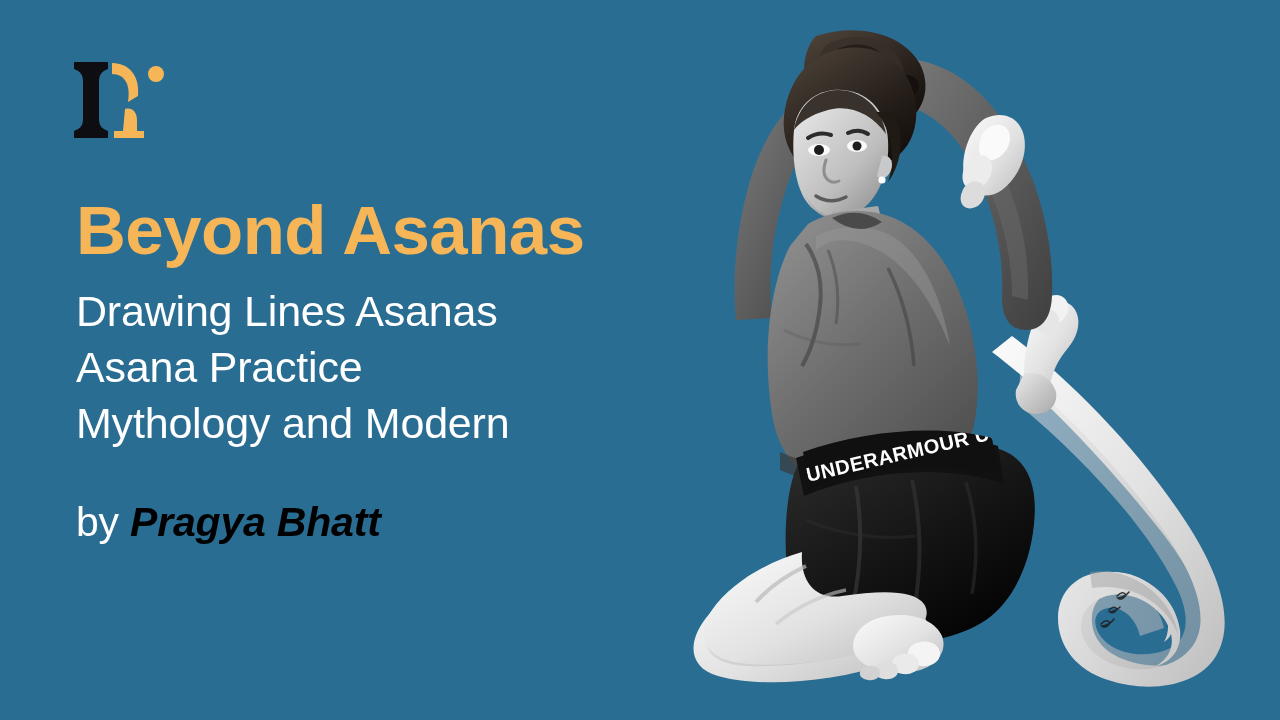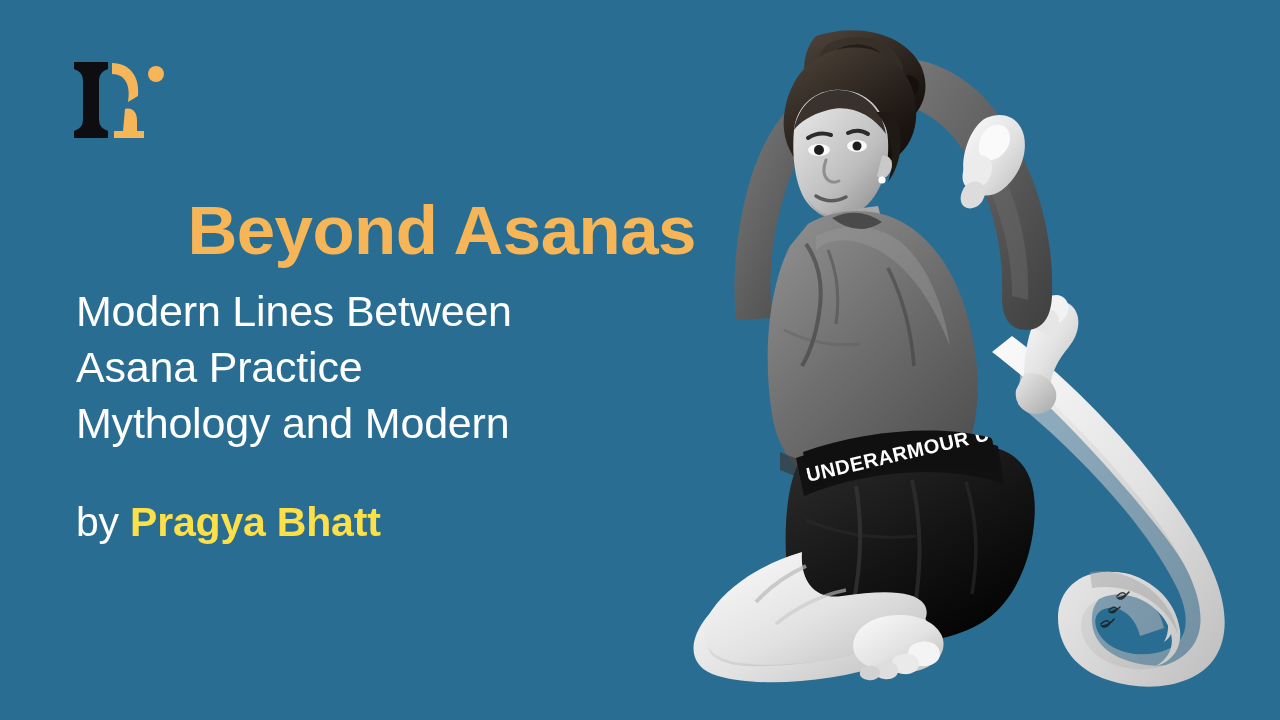--- a/index.html
+++ b/index.html
@@ -36,21 +36,20 @@
     width: 620px;
   }
   .title {
     margin: 0;
     font-size: 69px;
     line-height: 1.0;
     font-weight: 700;
     letter-spacing: -0.5px;
     color: #f6b557;
     white-space: nowrap;
-    text-align: right;
   }
   .subtitle {
     margin: 18px 0 0 0;
     font-size: 43px;
     line-height: 56px;
     font-weight: 300;
     color: #ffffff;
     letter-spacing: -0.2px;
   }
   .subtitle .sub-line { display: block; }
@@ -58,22 +57,23 @@
   .byline {
     margin: 49px 0 0 0;
     font-size: 41px;
     line-height: 1.1;
     color: #ffffff;
     font-weight: 300;
     letter-spacing: -0.2px;
     white-space: nowrap;
   }
   .byline .author {
-    color: #fde047;
+    color: #000000;
     font-weight: 700;
+    font-style: italic;
   }
 
   
   .photo {
     position: absolute;
     right: 0;
     top: 0;
     width: 660px;
     height: 720px;
   }
@@ -103,21 +103,21 @@
 
       <circle cx="88" cy="16" r="8" fill="#f6b557"></circle>
     </svg>
   </div>
 
   <div class="copy">
 
     <h1 class="title">Beyond Asanas</h1>
 
     <p class="subtitle">
-      <span class="sub-line">Modern Lines Between</span>
+      <span class="sub-line">Drawing Lines Asanas</span>
       <span class="sub-line">Asana Practice</span>
       <span class="sub-line">Mythology and Modern</span>
     </p>
 
     <p class="byline"><span>by </span><span class="author">Pragya Bhatt</span></p>
 
   </div>
 
   <div class="photo">
     <svg viewBox="0 0 660 720" xmlns="http://www.w3.org/2000/svg" aria-hidden="true">

